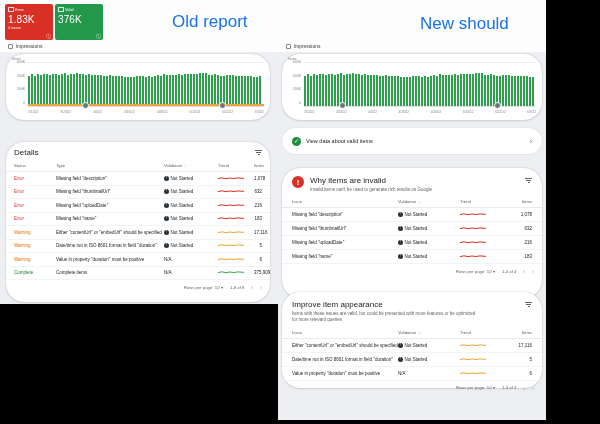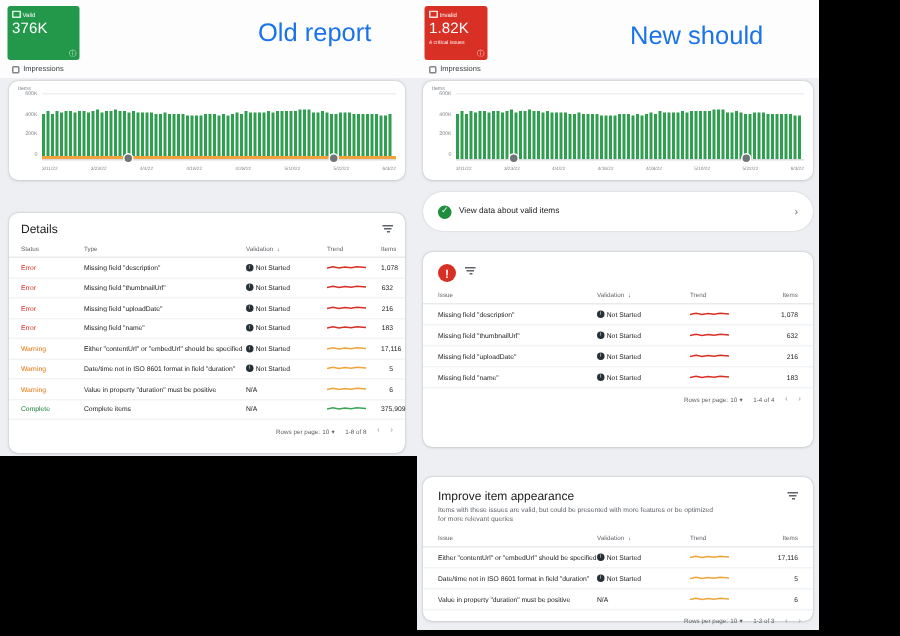--- a/index.html
+++ b/index.html
@@ -23,21 +23,21 @@
   .scard .sub{font-size:3.5px;margin-top:1px;opacity:.95}
   .scard .info{position:absolute;right:2px;bottom:1px;font-size:5px;line-height:5px;opacity:.8}
   .scard .info::before{content:"ⓘ"}
   .report-label{position:absolute;font-size:17px;color:#1a73e8}
   .panel-old .report-label{left:172px;top:12px}
   .panel-new .report-label{left:142px;top:14px}
   
   .impressions{position:absolute;top:43px;left:8px;font-size:5px;color:#3c4043;display:flex;align-items:center;gap:2.5px;cursor:pointer}
   .imp-cb{width:5px;height:5px;border:1px solid #80868b;border-radius:1px;background:#fff;box-sizing:border-box}
   
-  .card{position:absolute;background:#fff;border-radius:6px;box-shadow:0 0 1px rgba(60,64,67,.3),0 .5px 2px rgba(60,64,67,.15)}
+  .card{position:absolute;background:#fff;border-radius:18px;box-shadow:0 0 1px rgba(60,64,67,.3),0 .5px 2px rgba(60,64,67,.15)}
   
   .chart-card{padding:3px 6px 2px;box-sizing:border-box}
   .panel-old .chart-card{left:6px;top:54px;width:264px;height:66px}
   .panel-new .chart-card{left:4px;top:54px;width:260px;height:66px}
   .axis-lab{font-size:3.5px;color:#80868b}
   .plot-row{display:flex;margin-top:1px}
   .ylabs{width:16px;height:45px;display:flex;flex-direction:column;justify-content:space-between;align-items:flex-end;
          font-size:3.5px;color:#80868b;padding-right:3px;box-sizing:border-box;transform:translateY(-2px)}
   .plot{position:relative;flex:1;height:44px;border-bottom:1px solid #dadce0}
   .plot::before{content:"";position:absolute;top:0;left:0;right:0;border-top:1px solid #eceff1}
@@ -81,38 +81,47 @@
   
   .pill{position:absolute;left:4px;top:128px;width:260px;height:26px;background:#fff;border-radius:13px;
         display:flex;align-items:center;gap:5px;padding:0 10px;box-sizing:border-box;cursor:pointer;
         box-shadow:0 0 1px rgba(60,64,67,.3)}
   .check-circle{width:9px;height:9px;border-radius:50%;background:#1e8e3e;color:#fff;font-size:6px;line-height:9px;
                 display:flex;align-items:center;justify-content:center;flex:none}
   .check-circle::before{content:"✓"}
   .pill-label{font-size:5.5px;color:#202124;flex:1}
   .chev{font-size:7px;color:#5f6368}
   .invalid-card{left:4px;top:168px;width:260px;height:130px}
-  .improve-card{left:4px;top:318px;width:260px;height:96px}
+  .improve-card{left:4px;top:292px;width:260px;height:96px}
   .panel-head{display:flex;padding:8px 10px 4px;gap:6px}
   .alert-circle{width:12px;height:12px;border-radius:50%;background:#d93025;color:#fff;font-size:8px;font-weight:bold;
                 display:flex;align-items:center;justify-content:center;flex:none}
   .alert-circle::before{content:"!"}
   .ph-text{flex:1}
   .ph-title{font-size:8px;color:#202124}
   .ph-sub{font-size:4.5px;color:#5f6368;margin-top:2px;max-width:185px;line-height:1.4}
   .rt .thead,.rt .trow{padding-left:10px;padding-right:10px}
   .rt .trow{height:14px}
 </style>
 </head>
 <body>
 
 <section class="panel panel-old">
   <div class="header-strip"></div>
 
   <div class="sumcards">
+    <div class="scard kind-error">
+      <span class="top">
+          <span class="card-cb"></span>
+          <span>Error</span>
+        </span>
+      <div class="num">1.83K</div>
+      <div class="sub">4 issues</div>
+      <span class="info"></span>
+    </div>
     <div class="scard kind-valid">
       <span class="top">
           <span class="card-cb"></span>
           <span>Valid</span>
         </span>
       <div class="num">376K</div>
       <div class="sub"></div>
       <span class="info"></span>
     </div>
   </div>
@@ -378,29 +387,20 @@
       <span class="pg">‹</span>
       <span class="pg">›</span>
     </div>
   </div>
 </section>
 
 <section class="panel panel-new">
   <div class="header-strip"></div>
 
   <div class="sumcards">
-    <div class="scard kind-error">
-      <span class="top">
-          <span class="card-cb"></span>
-          <span>Invalid</span>
-        </span>
-      <div class="num">1.82K</div>
-      <div class="sub">4 critical issues</div>
-      <span class="info"></span>
-    </div>
   </div>
 
   <div class="report-label">New should</div>
 
   <label class="impressions">
     <span class="imp-cb"></span>
     <span>Impressions</span>
   </label>
 
   <div class="card chart-card">
@@ -510,20 +510,24 @@
 
   <div class="pill">
     <span class="check-circle"></span>
     <span class="pill-label">View data about valid items</span>
     <span class="chev">›</span>
   </div>
 
   <div class="card invalid-card rt">
     <div class="panel-head">
       <span class="alert-circle"></span>
+      <span class="ph-text">
+        <div class="ph-title">Why items are invalid</div>
+        <div class="ph-sub">Invalid items can't be used to generate rich results on Google</div>
+      </span>
       <span class="filter">
           <i></i>
           <i></i>
           <i></i>
         </span>
     </div>
     <div class="thead">
       <span class="c-issue">Issue</span>
       <span class="c-val i-val h-sort">Validation</span>
       <span class="c-trend i-trend">Trend</span>

